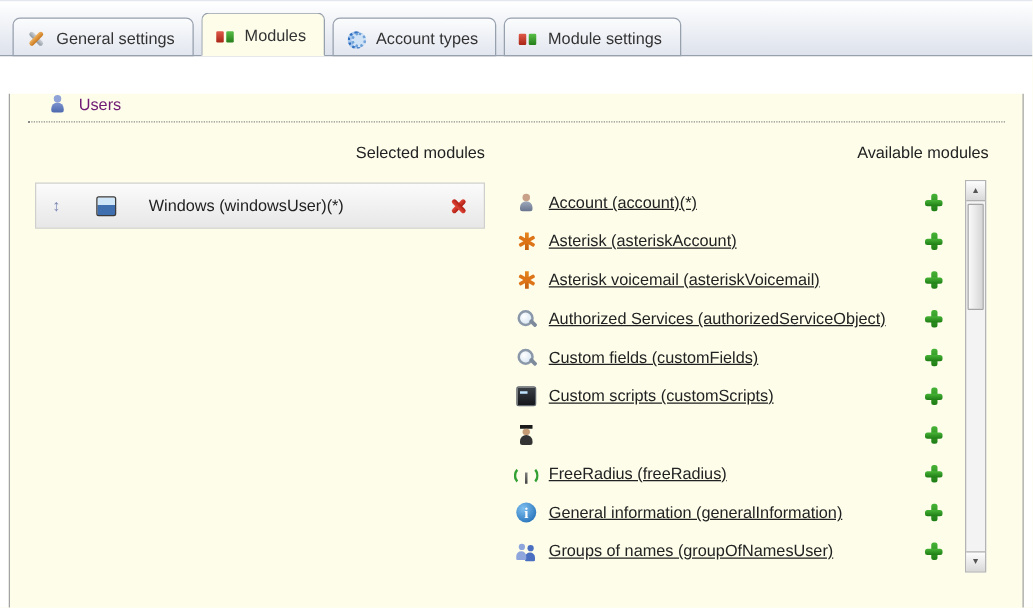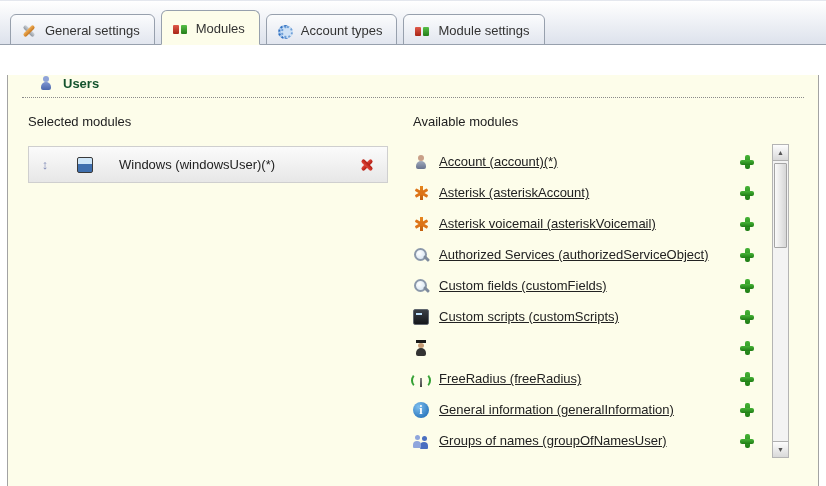--- a/index.html
+++ b/index.html
@@ -52,31 +52,31 @@
     border: 1px solid #a3a3a3;
     border-top: none;
     position: relative;
   }
   .section-head {
     margin: 30px 0 0 30px;
     display: flex;
     align-items: center;
     gap: 9px;
     font-size: 13px;
-    font-weight: bold;
-    color: #14532d;
+    font-weight: normal;
+    color: #701a75;
   }
   .dotted {
     margin: 6px 14px 0 14px;
     border-bottom: 1px dotted #8a8a8a;
     height: 1px;
   }
   .cols { display: flex; padding: 16px 0 0 20px; }
-  .col-left  { width: 360px; margin-right: 25px; }
-  .col-right { width: 378px; position: relative; }
+  .col-left  { width: 360px; margin-right: 25px; text-align: right; }
+  .col-right { width: 378px; position: relative; text-align: right; }
   .col-heading { font-size: 13px; color: #222; }
 
   
   .sel-list { margin-top: 17px; }
   .sel-item {
     height: 37px;
     display: flex;
     align-items: center;
     gap: 26px;
     padding: 0 12px 0 10px;

